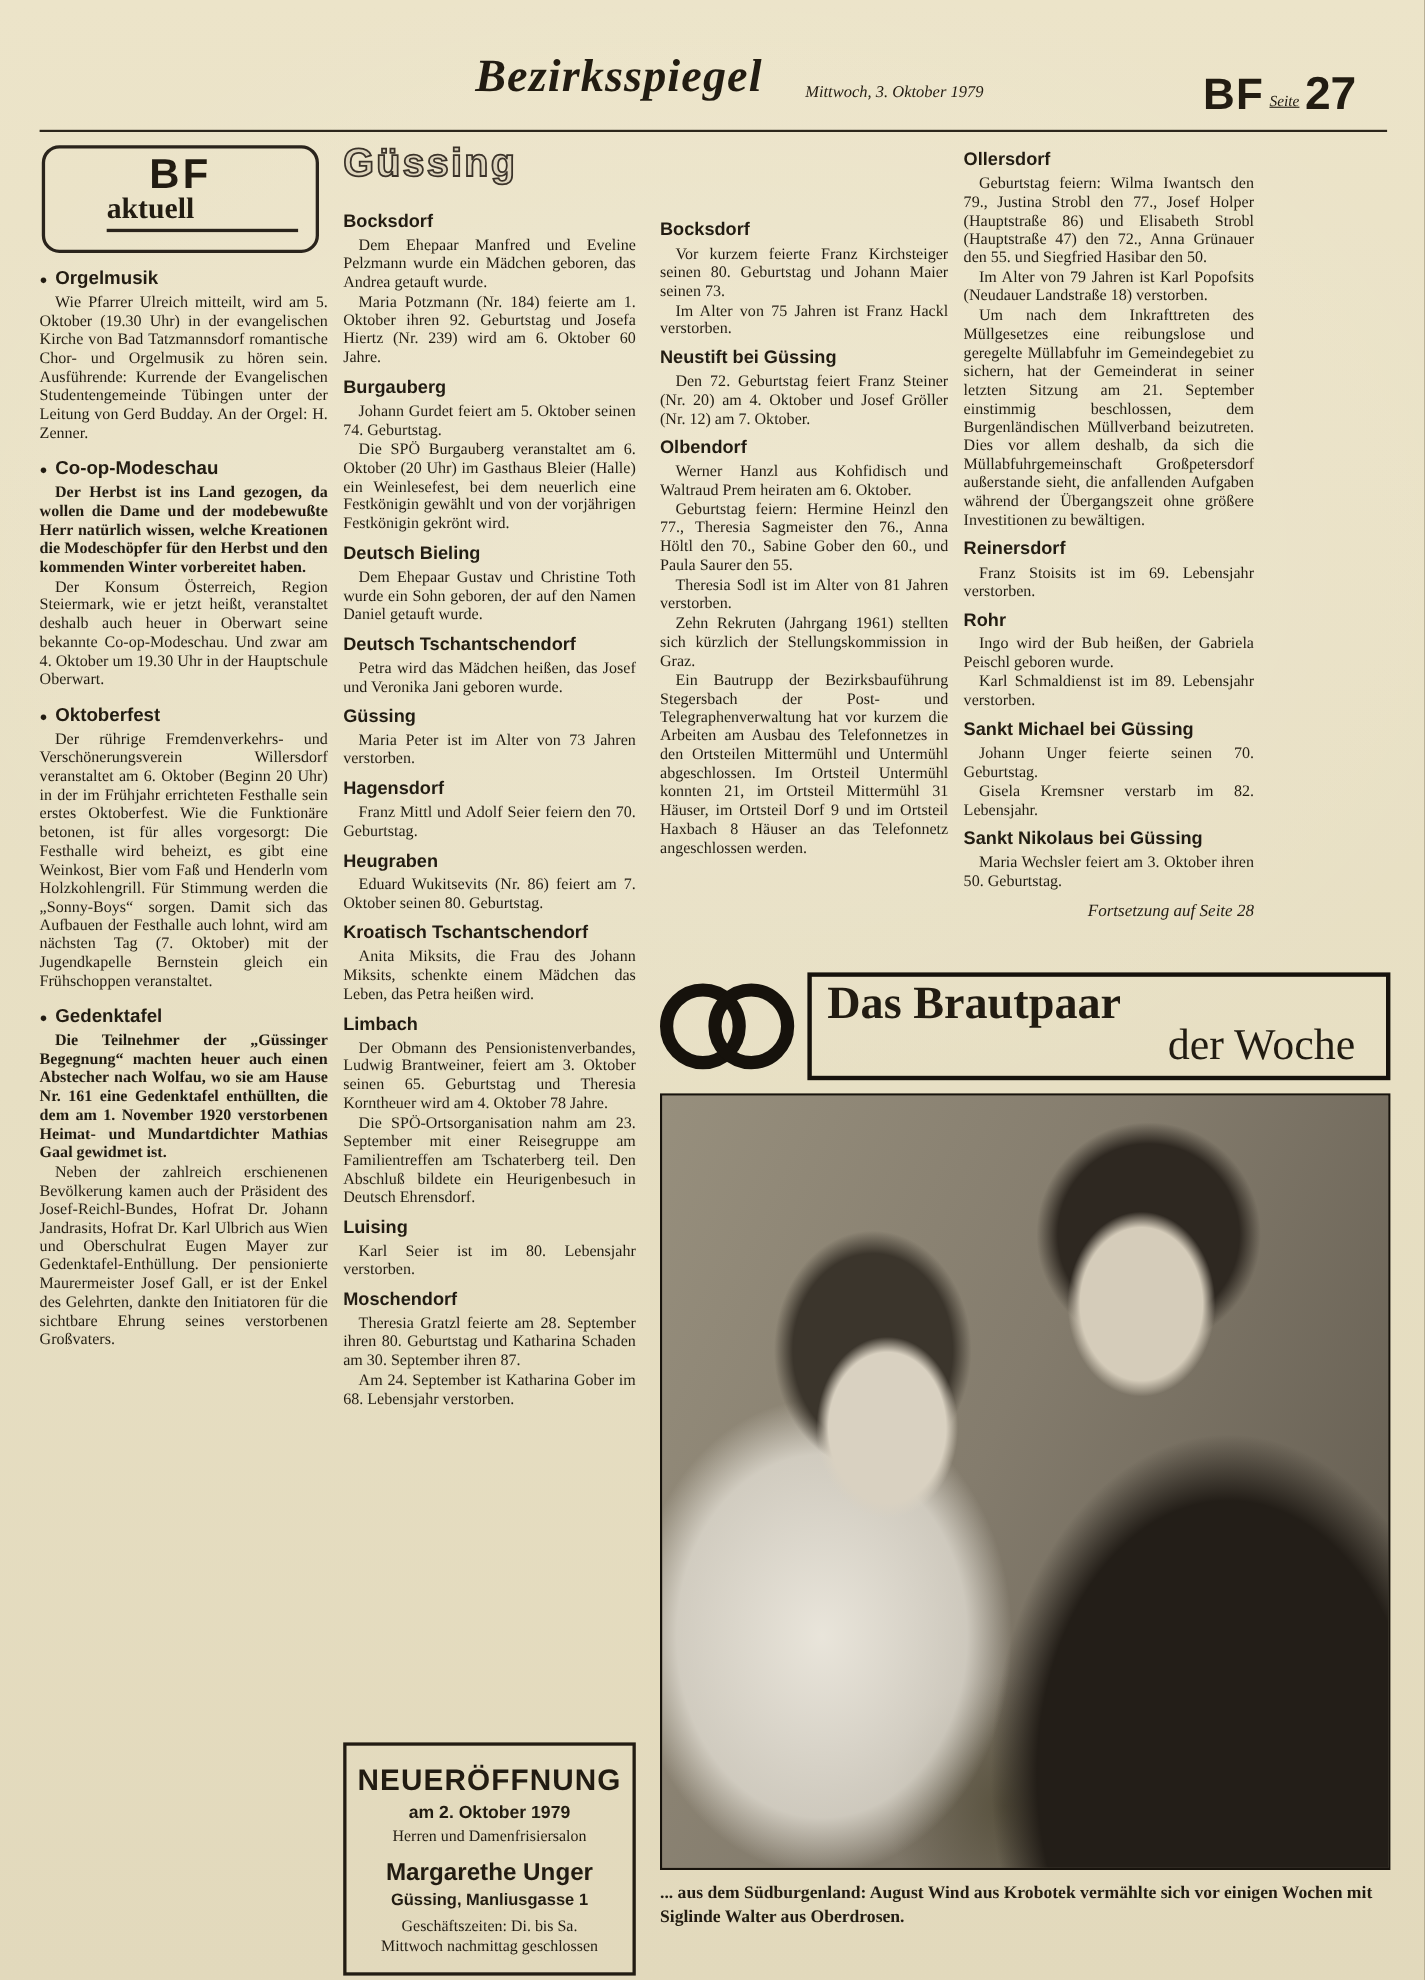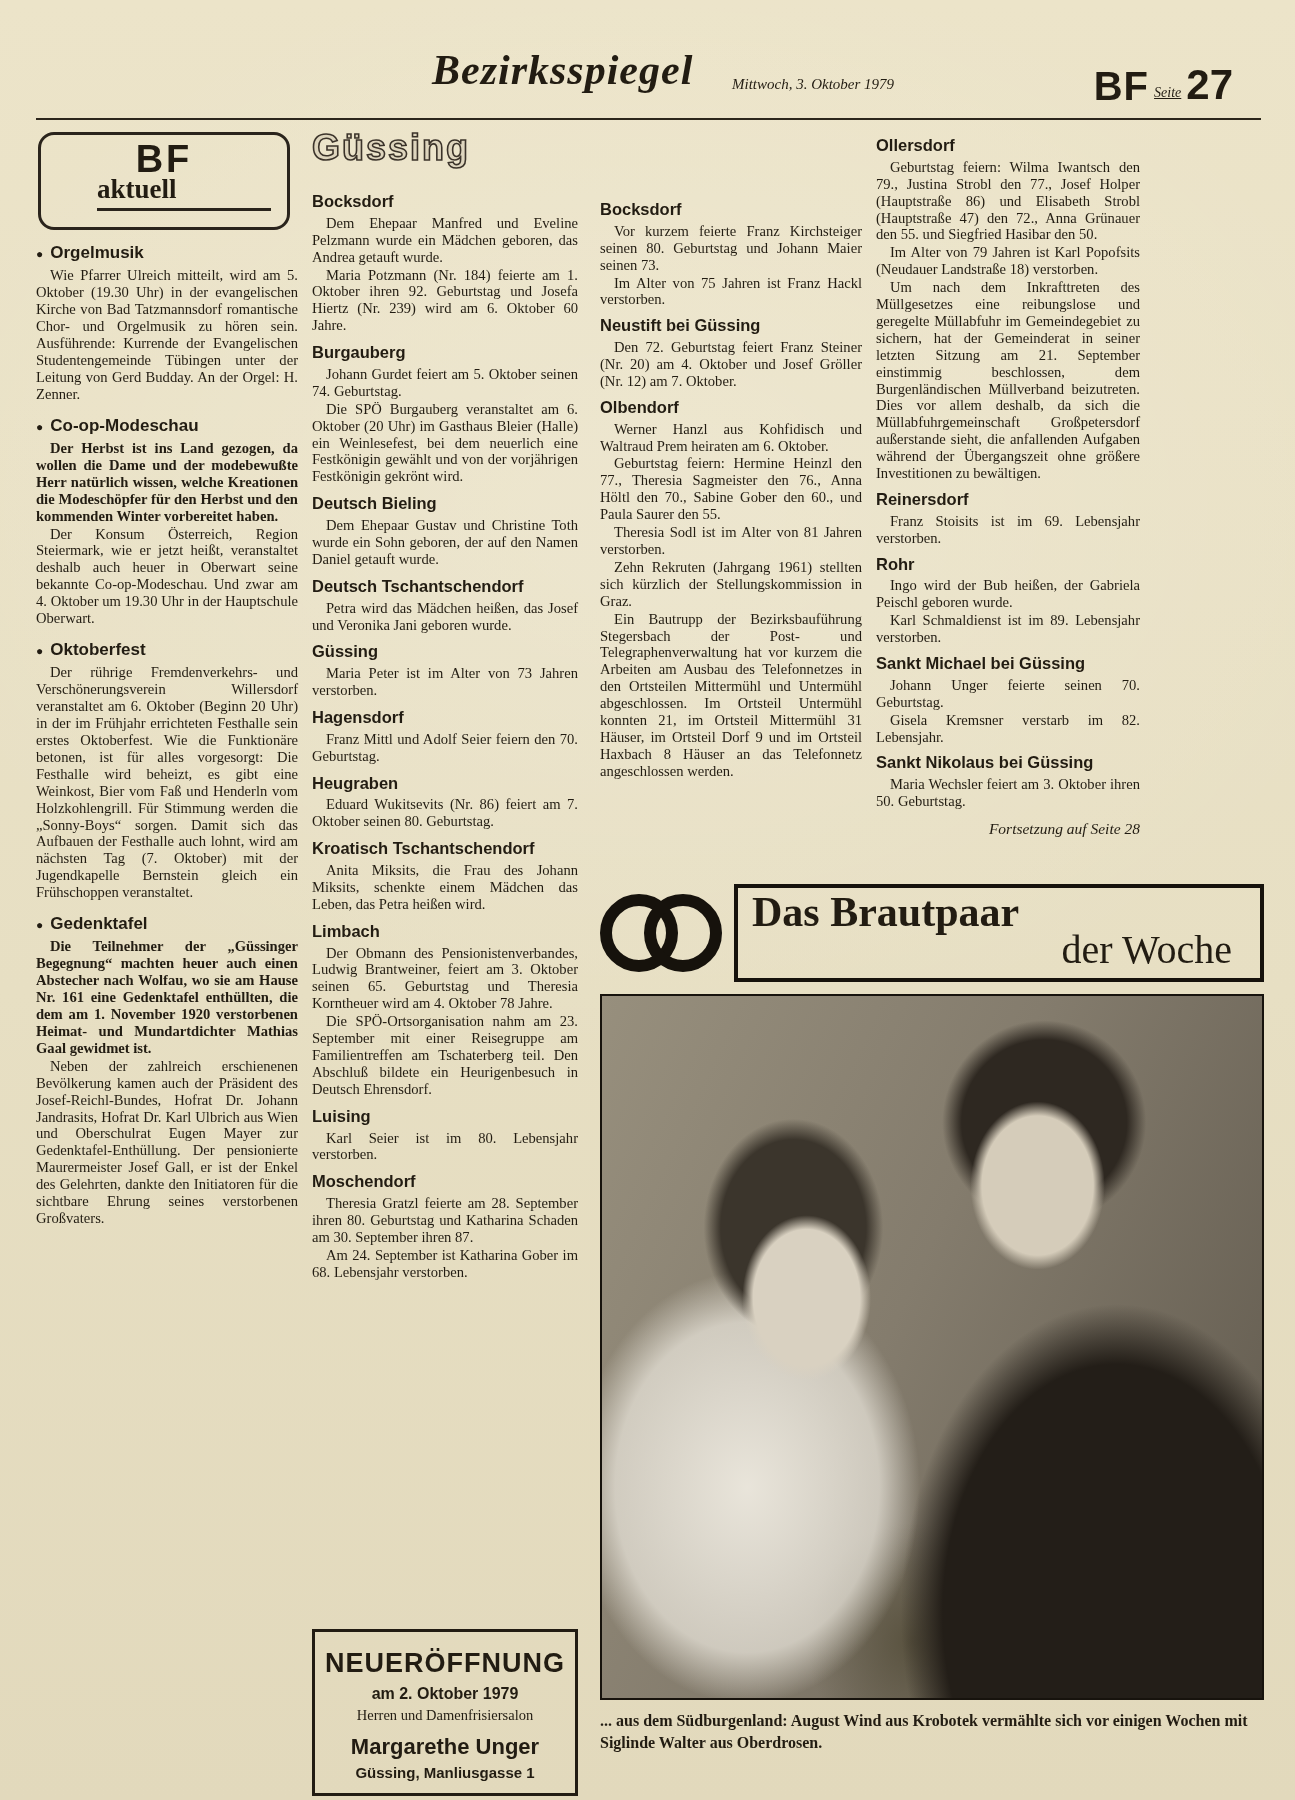--- a/index.html
+++ b/index.html
@@ -195,20 +195,24 @@
       <p class="body">Theresia Gratzl feierte am 28. September ihren 80. Geburtstag und Katharina Schaden am 30. September ihren 87.</p>
       <p class="body">Am 24. September ist Katharina Gober im 68. Lebensjahr verstorben.</p>
     </div>
 
     <div class="ad-box">
       <div class="ad-headline">NEUERÖFFNUNG</div>
       <div class="ad-date">am 2. Oktober 1979</div>
       <div class="ad-subtitle">Herren und Damenfrisiersalon</div>
       <div class="ad-name">Margarethe Unger</div>
       <div class="ad-address">Güssing, Manliusgasse 1</div>
+      <div class="ad-hours">
+        <div>Geschäftszeiten: Di. bis Sa.</div>
+        <div>Mittwoch nachmittag geschlossen</div>
+      </div>
     </div>
   </section>
 
   <section class="col" id="col3">
     <div>
       <h3 class="town">Bocksdorf</h3>
       <p class="body">Vor kurzem feierte Franz Kirchsteiger seinen 80. Geburtstag und Johann Maier seinen 73.</p>
       <p class="body">Im Alter von 75 Jahren ist Franz Hackl verstorben.</p>
     </div>
 

